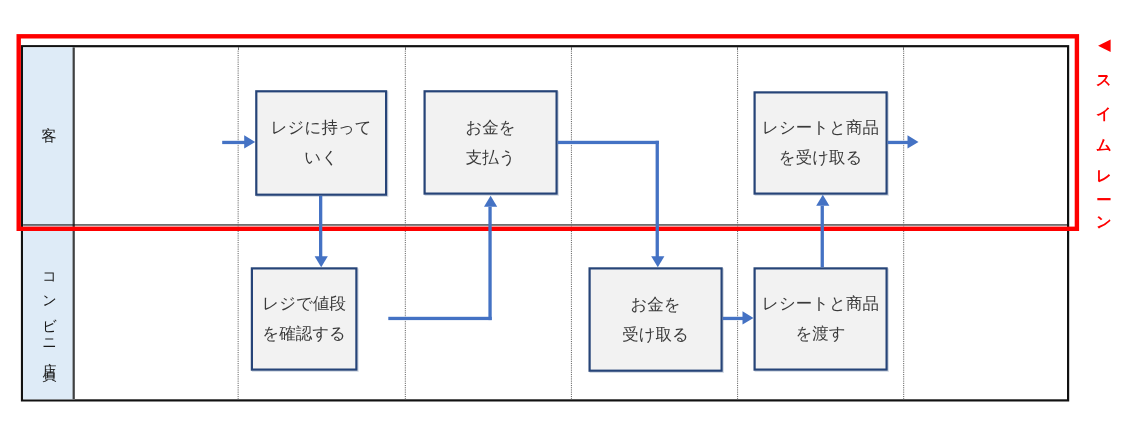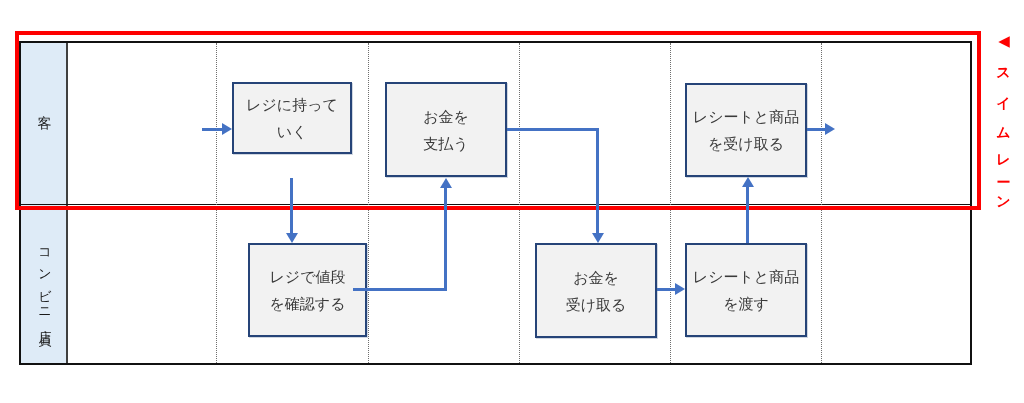--- a/index.html
+++ b/index.html
@@ -59,28 +59,28 @@
   <div class="col-dot" style="left:368px"></div>
   <div class="col-dot" style="left:519px"></div>
   <div class="col-dot" style="left:670px"></div>
   <div class="col-dot" style="left:821px"></div>
 
   <div class="red-rect"></div>
 
   <div class="lane-label l1">客</div>
   <div class="lane-label l2">コンビニ店員</div>
 
-  <div class="node" style="left:232px;top:82px;width:120px;height:72px">レジに持って
+  <div class="node" style="left:232px;top:82px;width:120px;height:96px">レジに持って
 いく</div>
   <div class="node" style="left:385px;top:82px;width:122px;height:95px">お金を
 支払う</div>
   <div class="node" style="left:685px;top:83px;width:122px;height:94px">レシートと商品
 を受け取る</div>
 
-  <div class="node" style="left:248px;top:243px;width:119px;height:94px">レジで値段
+  <div class="node" style="left:228px;top:243px;width:97px;height:94px">レジで値段
 を確認する</div>
   <div class="node" style="left:535px;top:243px;width:122px;height:95px">お金を
 受け取る</div>
   <div class="node" style="left:685px;top:243px;width:122px;height:94px">レシートと商品
 を渡す</div>
 
   <div class="h-line" style="left:202px;top:128px;width:21px"></div>
   <div class="arr r" style="left:222px;top:123px"></div>
 
   <div class="v-line" style="left:290px;top:178px;height:56px"></div>

